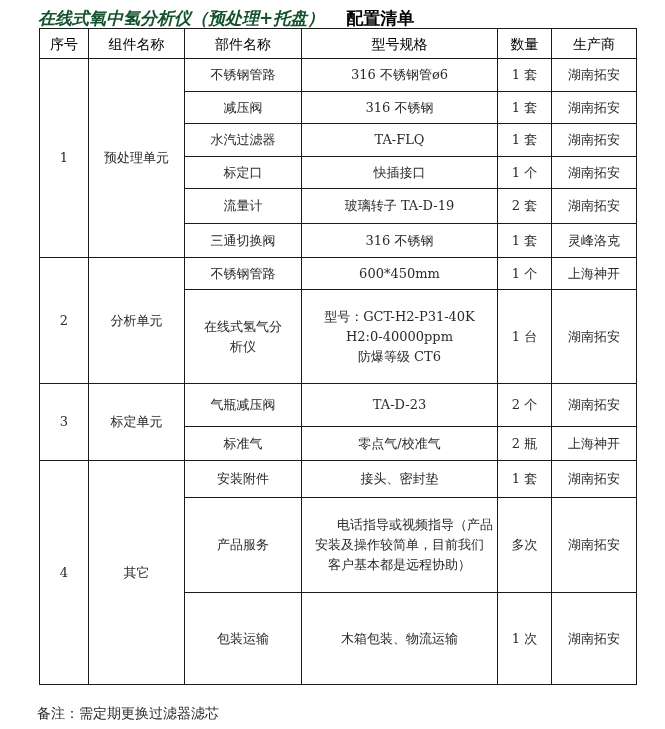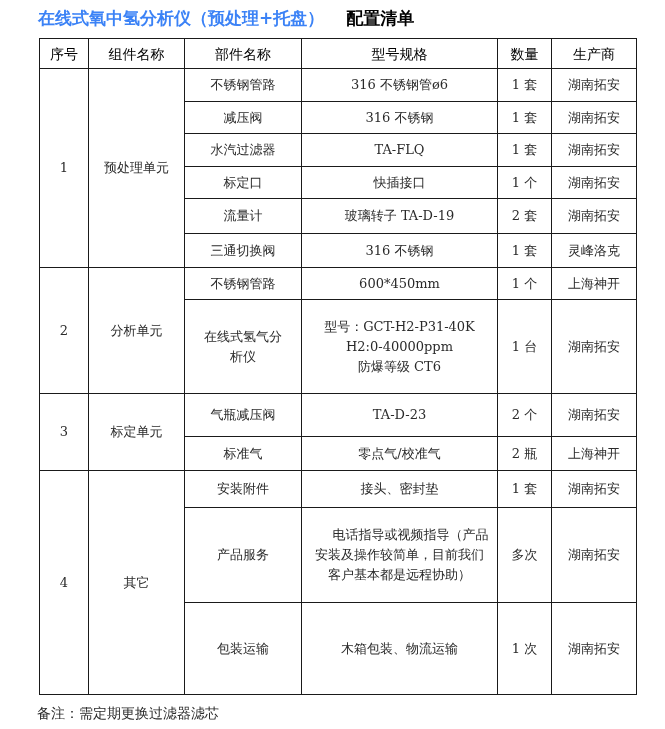--- a/index.html
+++ b/index.html
@@ -19,32 +19,33 @@
       position: absolute;
       left: 38px;
       top: 6px;
       height: 24px;
       white-space: nowrap;
       font-family: "DejaVu Sans", "Liberation Sans", sans-serif;
       font-size: 17px;
       line-height: 24px;
     }
     .title-red {
-      color: #3b82f6;
+      color: #14532d;
       font-weight: bold;
+      font-style: italic;
     }
     .title-black {
       color: #000000;
       font-weight: bold;
       margin-left: 22px;
     }
     table.config {
       position: absolute;
       left: 39px;
-      top: 38px;
+      top: 28px;
       border-collapse: collapse;
       table-layout: fixed;
       width: 597px;
     }
     table.config td, table.config th {
       border: 1.3px solid #1a1a1a;
       text-align: center;
       vertical-align: middle;
       padding: 0 4px;
       font-size: 13px;
@@ -187,21 +188,21 @@
       <td rowspan="3">4</td>
       <td rowspan="3">其它</td>
       <td>安装附件</td>
       <td>接头、密封垫</td>
       <td>1 套</td>
       <td>湖南拓安</td>
     </tr>
     <tr style="height:95px">
       <td>产品服务</td>
       <td class="service-text">
-        <div style="padding-left:22px;">电话指导或视频指导（产品</div>
+        <div style="padding-left:22px;text-align:right;">电话指导或视频指导（产品</div>
         <div>安装及操作较简单，目前我们</div>
         <div>客户基本都是远程协助）</div>
       </td>
       <td>多次</td>
       <td>湖南拓安</td>
     </tr>
     <tr style="height:92px">
       <td>包装运输</td>
       <td>木箱包装、物流运输</td>
       <td>1 次</td>

